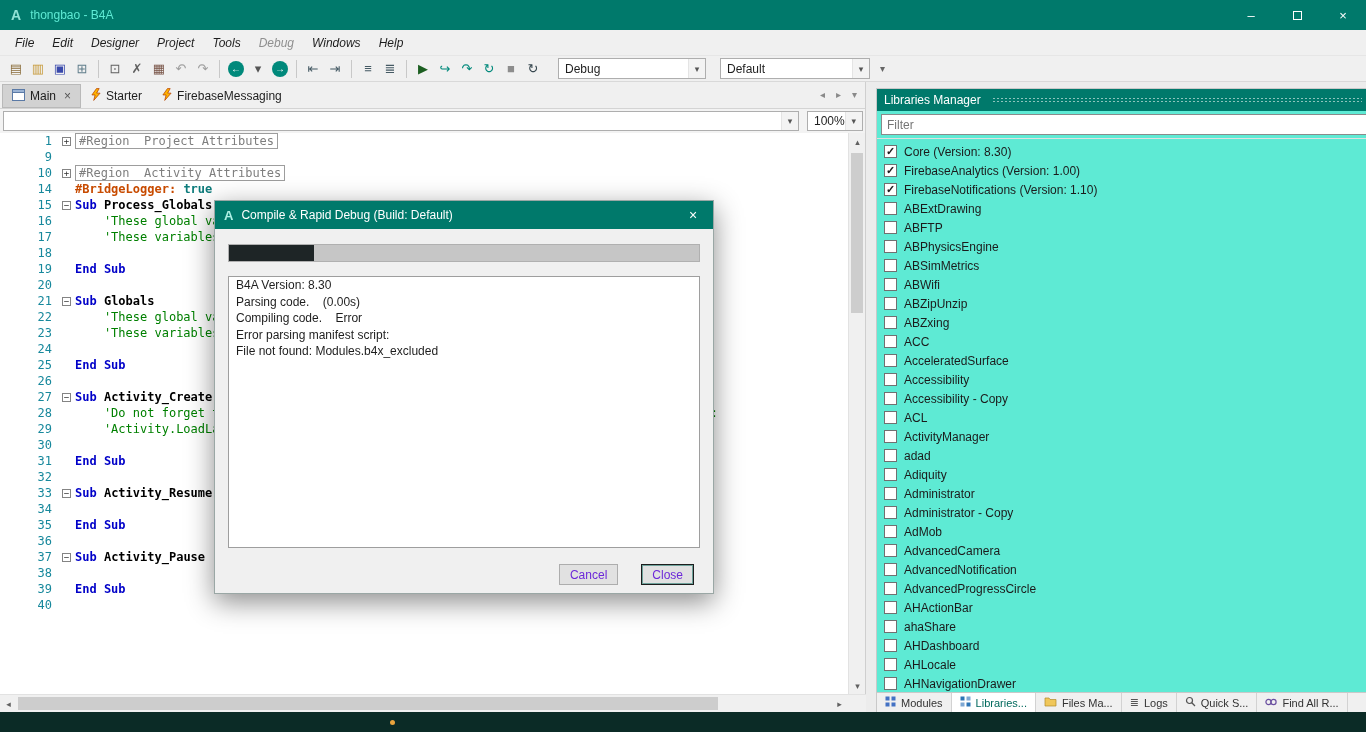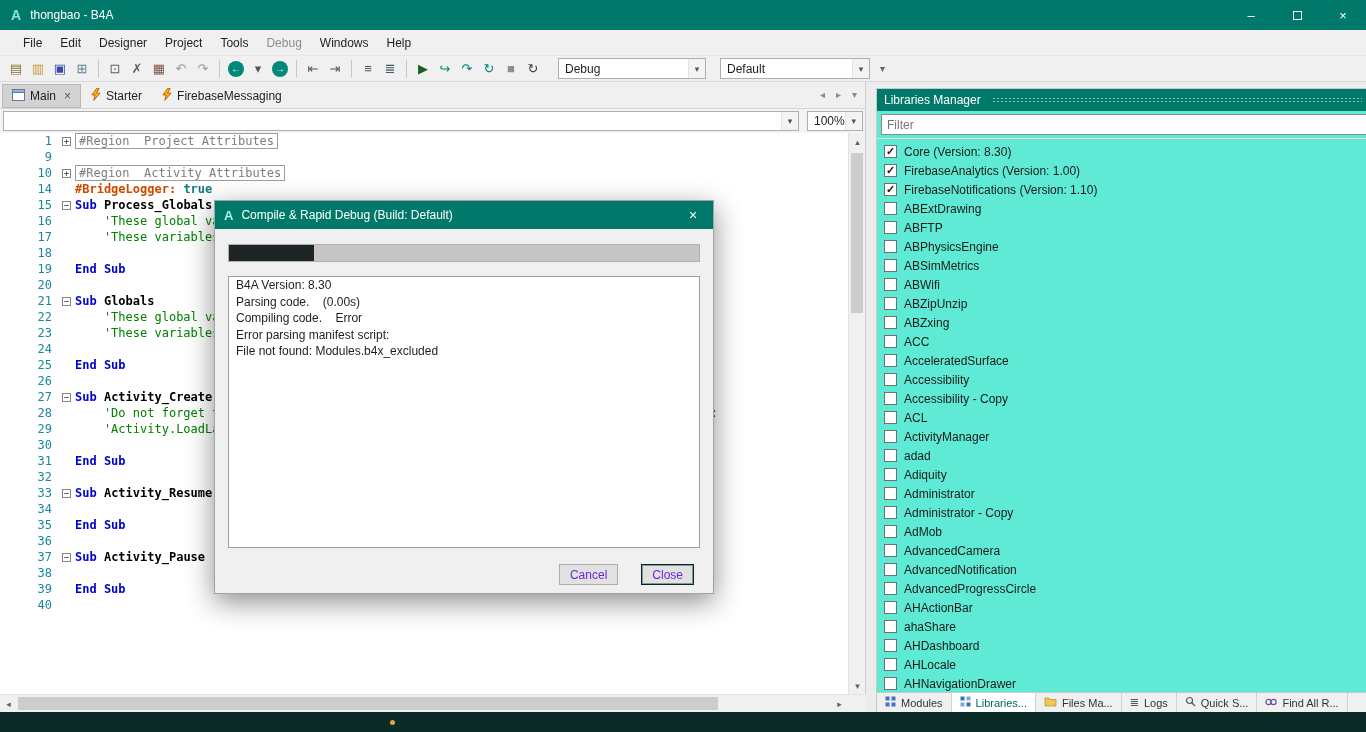--- a/index.html
+++ b/index.html
@@ -2,27 +2,27 @@
 <html><head>
 <meta charset="utf-8">
 <style>
   * { box-sizing: border-box; margin: 0; padding: 0; }
   html,body { width:1366px; height:732px; }
   body { position:relative; font-family:"Liberation Sans", sans-serif; background:#fff; overflow:hidden; font-size:12px; color:#1e1e1e; }
 
   
   .titlebar { position:absolute; left:0; top:0; width:1366px; height:30px; background:#00796B; color:#fff; display:flex; align-items:center; }
   .tb-logo { margin:0 9px 0 11px; color:#8fe3d6; font-weight:bold; font-size:14px; }
-  .tb-title { font-size:12px; color:#ffffff; }
+  .tb-title { font-size:12px; color:#5eead4; }
   .win-btns { margin-left:auto; display:flex; height:100%; }
   .win-btn { width:46px; height:30px; display:flex; align-items:center; justify-content:center; font-size:13px; color:#fff; }
   .maxbox { width:9px; height:9px; border:1px solid #fff; display:inline-block; }
 
   
-  .menubar { position:absolute; top:30px; left:0; width:1366px; height:26px; background:#f0f0f0; display:flex; align-items:center; padding-left:14px; border-bottom:1px solid #e6e6e6; }
+  .menubar { position:absolute; top:30px; left:0; width:1366px; height:26px; background:#f0f0f0; display:flex; align-items:center; padding-left:6px; border-bottom:1px solid #e6e6e6;font-style:italic; }
   .menu-item { padding:4px 9px; font-size:12px; color:#1e1e1e; }
   .menu-item.muted { color:#8f8f8f; }
 
   
   .toolbar { position:absolute; top:56px; left:0; width:1366px; height:26px; background:#f0f0f0; display:flex; align-items:center; padding-left:5px; border-bottom:1px solid #d9d9d9; }
   .tb-items { display:flex; align-items:center; }
   .tb-btn { width:22px; height:22px; display:flex; align-items:center; justify-content:center; font-size:13px; cursor:default; }
   .tb-circle { width:16px; height:16px; border-radius:50%; background:#00897B; color:#fff !important; font-size:10px; margin:0 3px; }
   .tb-sep { width:1px; height:18px; background:#c8c8c8; margin:0 5px; }
   .combo { height:21px; background:#fff; border:1px solid #aeaeae; display:flex; align-items:center; font-size:12px; padding-left:6px; }

